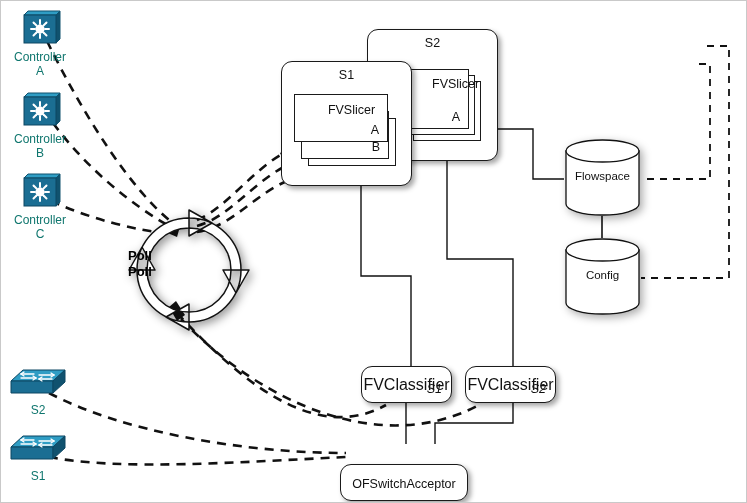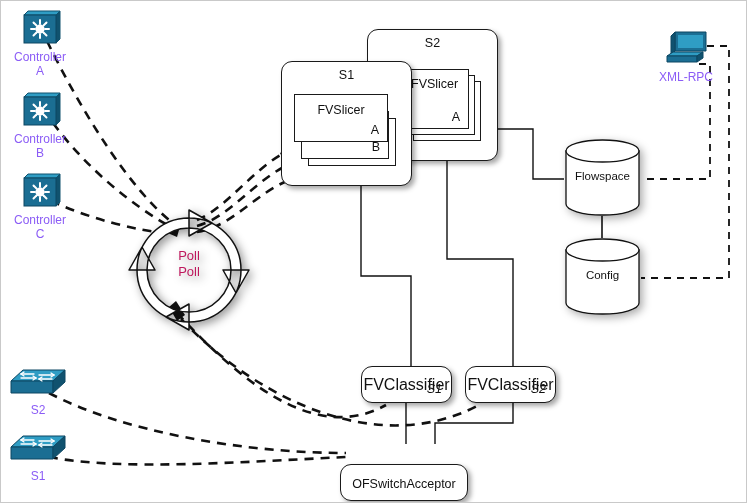--- a/index.html
+++ b/index.html
@@ -30,20 +30,21 @@
   
   .sqbox{
     position:absolute;
     background:#ffffff;
     border:1px solid #1a1a1a;
     box-sizing:border-box;
   }
   .sqbox .lab-tl{
     position:absolute;left:9px;top:7px;font-size:12.5px;color:#111;
     white-space:nowrap;
+    padding-left:21px;
   }
   .sqbox .lab-br{
     position:absolute;right:8px;bottom:4px;font-size:12.5px;color:#111;
   }
 
   .cbox-label{
     position:absolute;left:0;right:0;top:9px;text-align:center;
     font-size:16px;color:#111;
   }
   .cbox-sub{
@@ -57,31 +58,31 @@
 
   
   .cyl{position:absolute;filter:drop-shadow(3px 3px 4px rgba(0,0,0,0.33));}
   .cyl .cyl-label{
     position:absolute;left:0;right:0;top:50%;margin-top:-8px;
     text-align:center;font-size:11.5px;color:#111;
   }
 
   
   .icon-label{
-    position:absolute;text-align:center;font-size:12px;color:#8b5cf6;
+    position:absolute;text-align:center;font-size:12px;color:#0f766e;
     line-height:14px;width:100%;left:0;
   }
   .iconwrap{position:absolute;}
 
   
   #pollloop{position:absolute;left:127px;top:208px;width:122px;height:122px;
     filter:drop-shadow(3px 3px 5px rgba(0,0,0,0.42));}
   #pollloop .pl-text{
-    position:absolute;left:0;right:0;top:39px;text-align:center;
-    font-size:13px;font-weight:normal;color:#be185d;line-height:16px;
+    position:absolute;left:0;right:0;top:39px;
+    font-size:13px;font-weight:bold;color:#000000;line-height:16px;
   }
 </style>
 </head>
 <body>
 
 <div id="canvas">
 
   <svg id="wires" viewBox="0 0 747 503" xmlns="http://www.w3.org/2000/svg">
 
     <g stroke="#111" stroke-width="2.6" fill="none" stroke-dasharray="9,7" stroke-linecap="butt">
@@ -300,31 +301,20 @@
   </div>
 
   <div class="cyl" style="left:563px;top:237px;width:77px;height:77px;">
     <svg width="77" height="77" viewBox="0 0 77 77">
       <path d="M2,12 L2,65 A36.5,11 0 0 0 75,65 L75,12 Z" fill="#ffffff" stroke="#111" stroke-width="1.3"></path>
       <ellipse cx="38.5" cy="12" rx="36.5" ry="11" fill="#ffffff" stroke="#111" stroke-width="1.3"></ellipse>
     </svg>
     <div class="cyl-label">Config</div>
   </div>
 
-  <div class="iconwrap" style="left:652px;top:28px;width:66px;">
-    <svg width="46" height="40" viewBox="0 0 46 40" style="display:block;margin:0 auto;">
-      <polygon points="12,3 43,3 43,22 12,22" fill="#1b6e93" stroke="#0d4763" stroke-width="1"></polygon>
-      <polygon points="12,3 8,7 8,26 12,22" fill="#10526f" stroke="#0d4763" stroke-width="1"></polygon>
-      <rect x="15" y="6" width="25" height="13" fill="#2f9dc4"></rect>
-      <polygon points="4,27 34,27 40,23 10,23" fill="#2f9dc4" stroke="#0d4763" stroke-width="1"></polygon>
-      <polygon points="4,27 34,27 34,33 4,33" fill="#1b6e93" stroke="#0d4763" stroke-width="1"></polygon>
-      <polygon points="34,27 40,23 40,29 34,33" fill="#10526f" stroke="#0d4763" stroke-width="1"></polygon>
-    </svg>
-    <div class="icon-label" style="top:41px;">XML-RPC</div>
-  </div>
 
   <div class="rbox" style="left:360px;top:365px;width:91px;height:37px;">
     <div class="cbox-label">FVClassifier</div>
     <div class="cbox-sub">S1</div>
   </div>
 
   <div class="rbox" style="left:464px;top:365px;width:91px;height:37px;">
     <div class="cbox-label">FVClassifier</div>
     <div class="cbox-sub">S2</div>
   </div>

